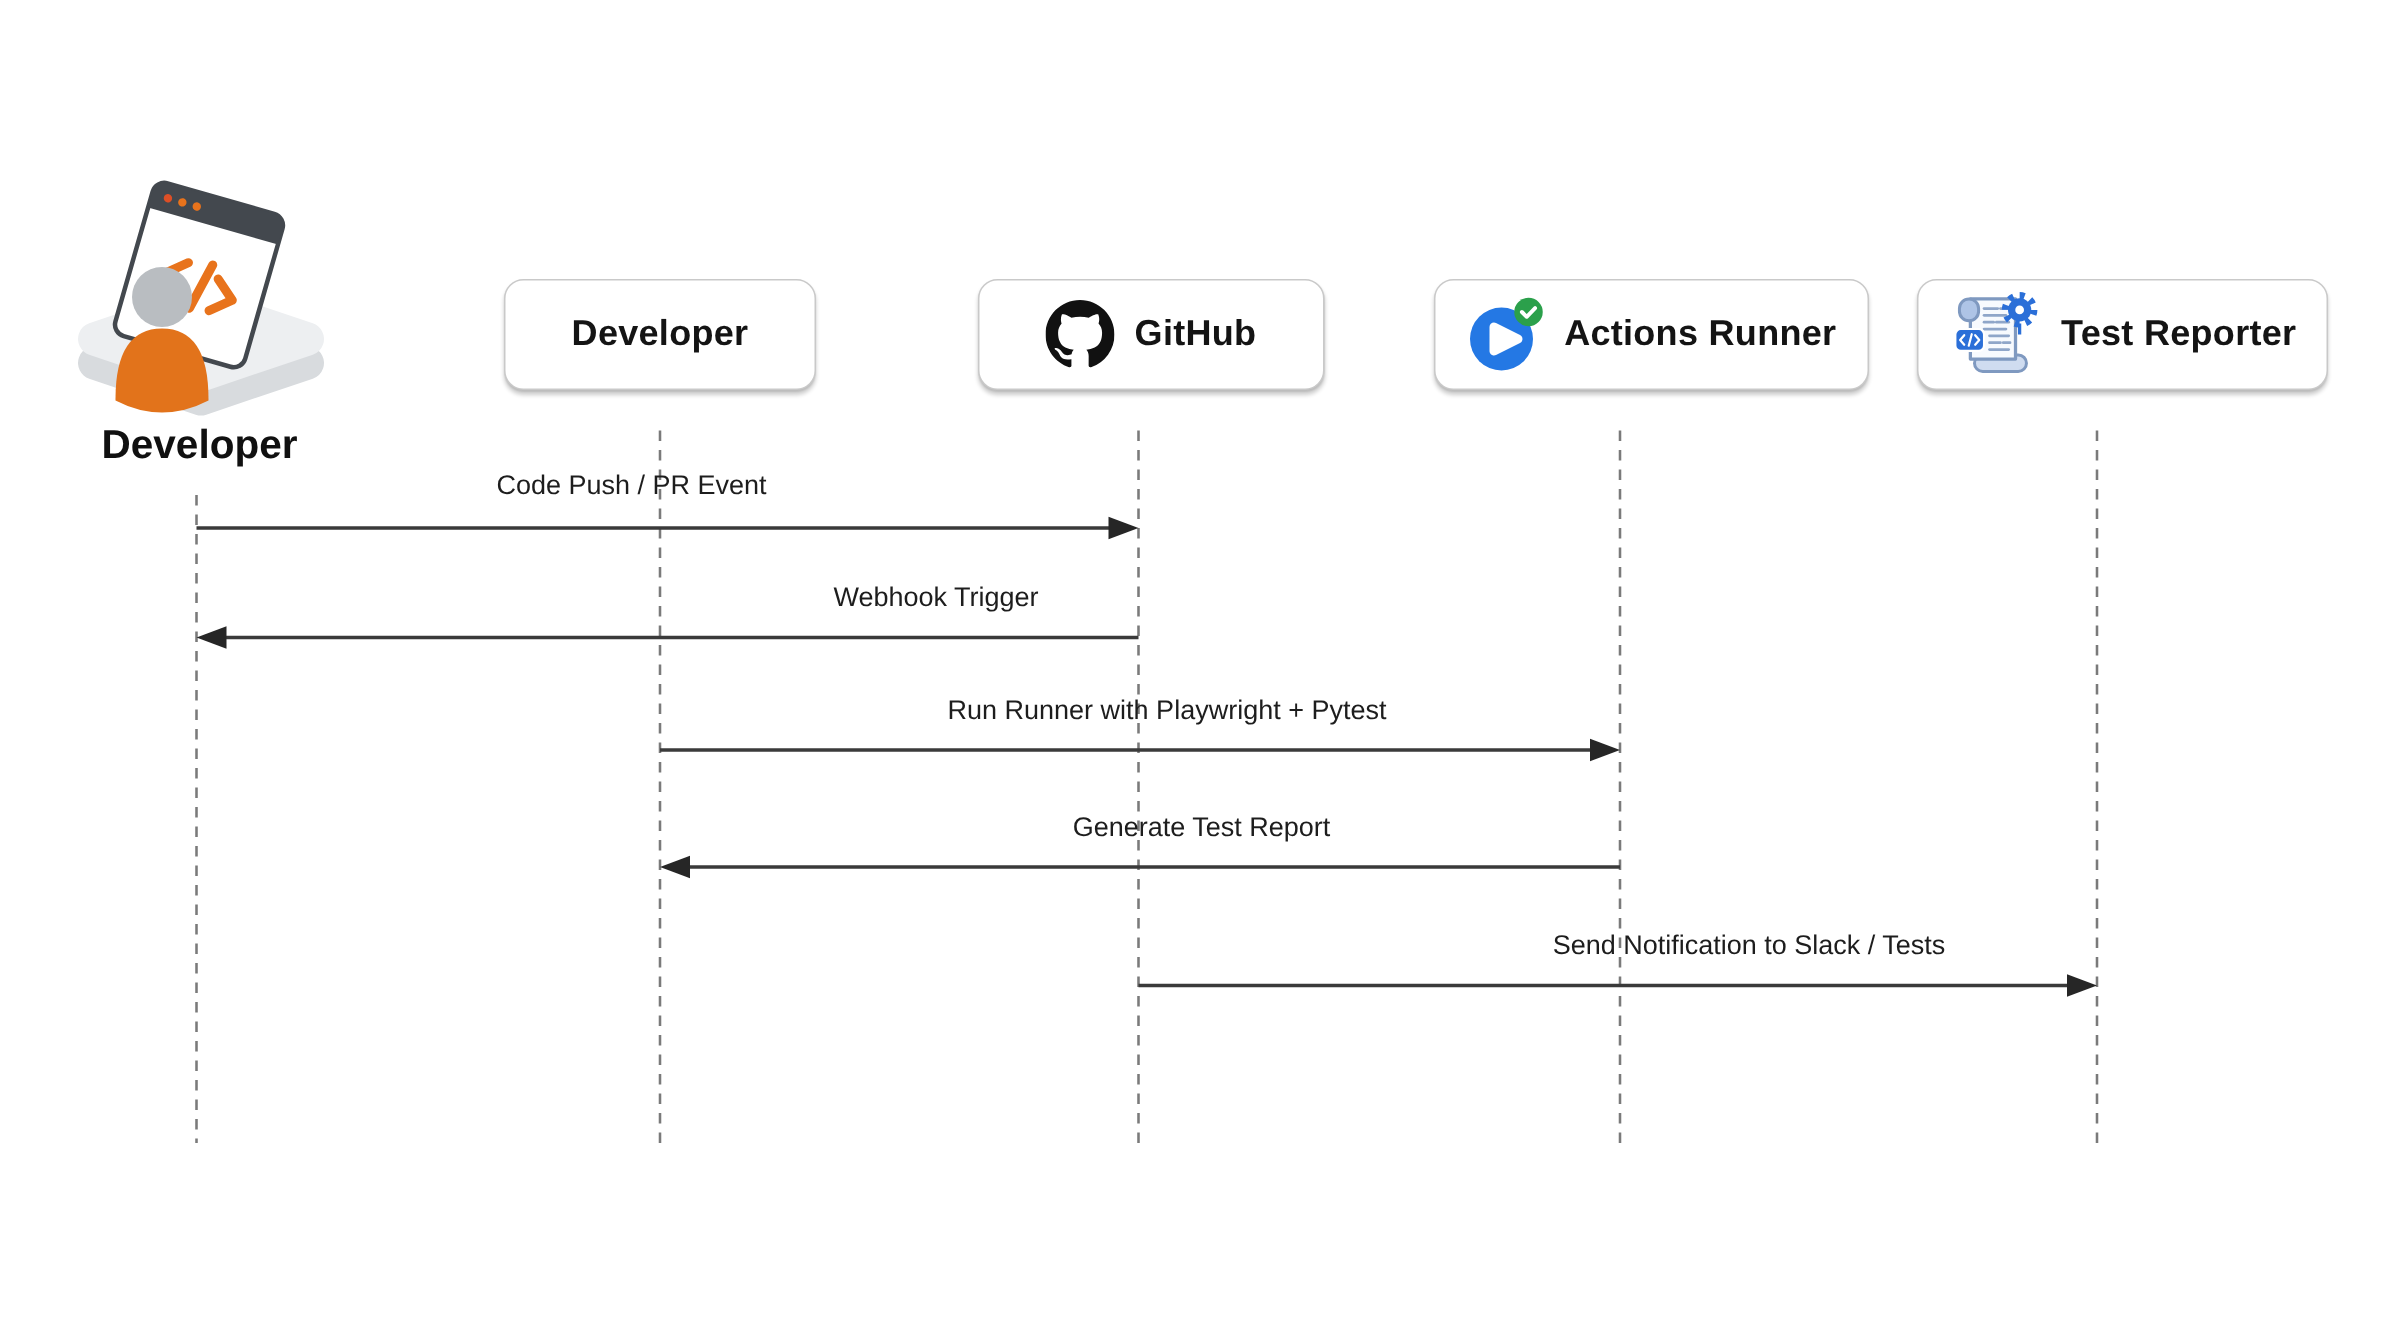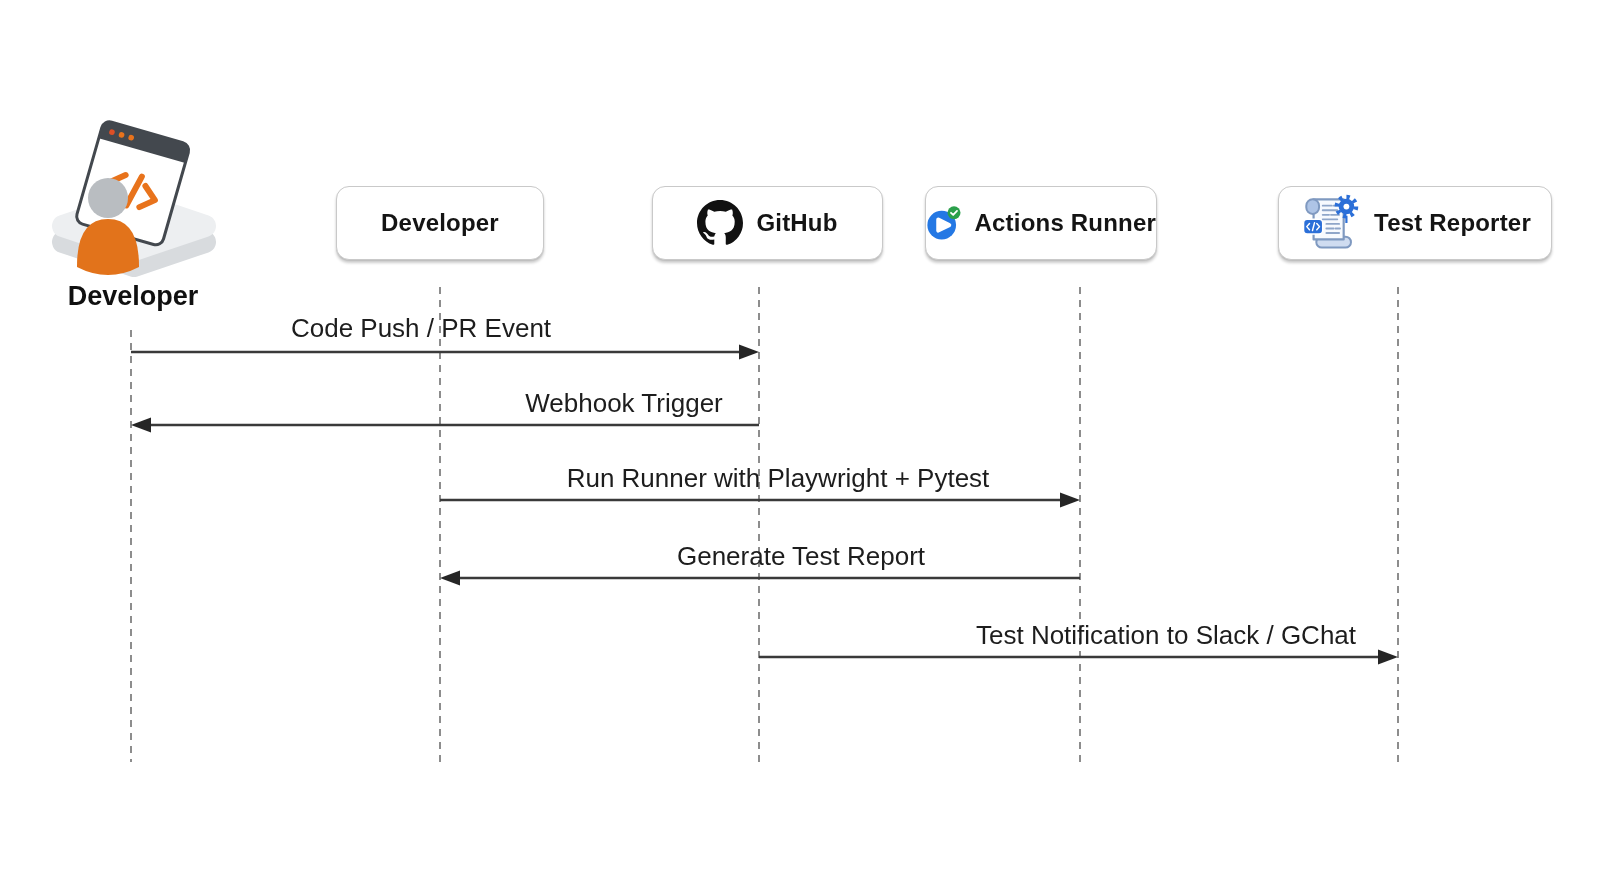--- a/index.html
+++ b/index.html
@@ -20,21 +20,21 @@
   
   .figure-actor{position:absolute;left:0;top:0;}
   .figure-label{
     position:absolute;left:133px;top:281px;transform:translateX(-50%);
     font-size:27px;font-weight:bold;color:#101010;white-space:nowrap;
   }
 
   
   .msg-label{
     position:absolute;transform:translateX(-50%);
-    font-size:26px;color:#1d1d1d;white-space:nowrap;
+    font-size:18px;color:#1d1d1d;white-space:nowrap;
   }
 </style>
 </head>
 <body>
 
 <div class="stage">
 
   <svg class="layer" width="1600" height="886">
 
     <g stroke="#7a7a7a" stroke-width="1.7" stroke-dasharray="7 6">
@@ -90,21 +90,21 @@
     <span class="pbox-label">Developer</span>
   </div>
 
   <div class="pbox" style="left:652px;width:231px">
     <svg width="46" height="46" viewBox="0 0 16 16">
       <path fill="#111111" d="M8 0C3.58 0 0 3.58 0 8c0 3.54 2.29 6.53 5.47 7.59.4.07.55-.17.55-.38 0-.19-.01-.82-.01-1.49-2.01.37-2.53-.49-2.69-.94-.09-.23-.48-.94-.82-1.13-.28-.15-.68-.52-.01-.53.63-.01 1.08.58 1.23.82.72 1.21 1.87.87 2.33.66.07-.52.28-.87.51-1.07-1.78-.2-3.64-.89-3.64-3.95 0-.87.31-1.59.82-2.15-.08-.2-.36-1.02.08-2.12 0 0 .67-.21 2.2.82.64-.18 1.32-.27 2-.27s1.36.09 2 .27c1.53-1.04 2.2-.82 2.2-.82.44 1.1.16 1.92.08 2.12.51.56.82 1.27.82 2.15 0 3.07-1.87 3.75-3.65 3.95.29.25.54.73.54 1.48 0 1.07-.01 1.93-.01 2.2 0 .21.15.46.55.38A8.012 8.012 0 0 0 16 8c0-4.42-3.58-8-8-8z"></path>
     </svg>
     <span class="pbox-label">GitHub</span>
   </div>
 
-  <div class="pbox" style="left:925px;width:232px">
+  <div class="pbox" style="left:956px;width:290px">
     <svg width="52" height="52" viewBox="0 0 52 52">
       <circle cx="23" cy="29" r="21" fill="#2478e4"></circle>
       <path d="M18 21 L34 29 L18 37 Z" fill="#ffffff" stroke="#ffffff" stroke-width="6" stroke-linejoin="round"></path>
       <circle cx="41" cy="11" r="9.5" fill="#2ba04b"></circle>
       <path d="M36.6 11 l3.2 3.2 L45.4 8.4" fill="none" stroke="#ffffff" stroke-width="2.6" stroke-linecap="round" stroke-linejoin="round"></path>
     </svg>
     <span class="pbox-label">Actions Runner</span>
   </div>
 
   <div class="pbox" style="left:1278px;width:274px">
@@ -145,15 +145,15 @@
         </g>
       </g>
     </svg>
     <span class="pbox-label">Test Reporter</span>
   </div>
 
   <div class="msg-label" style="left:421px;top:313px">Code Push / PR Event</div>
   <div class="msg-label" style="left:624px;top:388px">Webhook Trigger</div>
   <div class="msg-label" style="left:778px;top:463px">Run Runner with Playwright + Pytest</div>
   <div class="msg-label" style="left:801px;top:541px">Generate Test Report</div>
-  <div class="msg-label" style="left:1166px;top:620px">Test Notification to Slack / GChat</div>
+  <div class="msg-label" style="left:1166px;top:620px">Send Notification to Slack / Tests</div>
 
 </div>
 
 </body></html>

